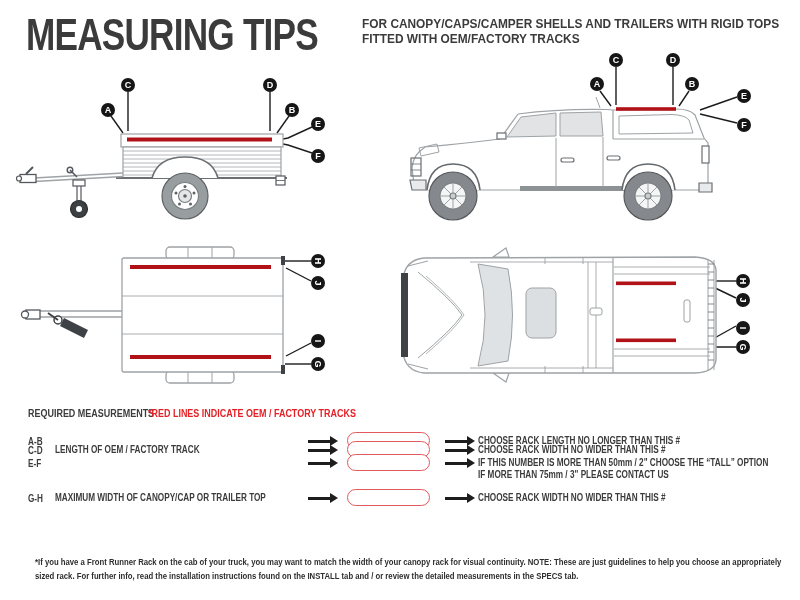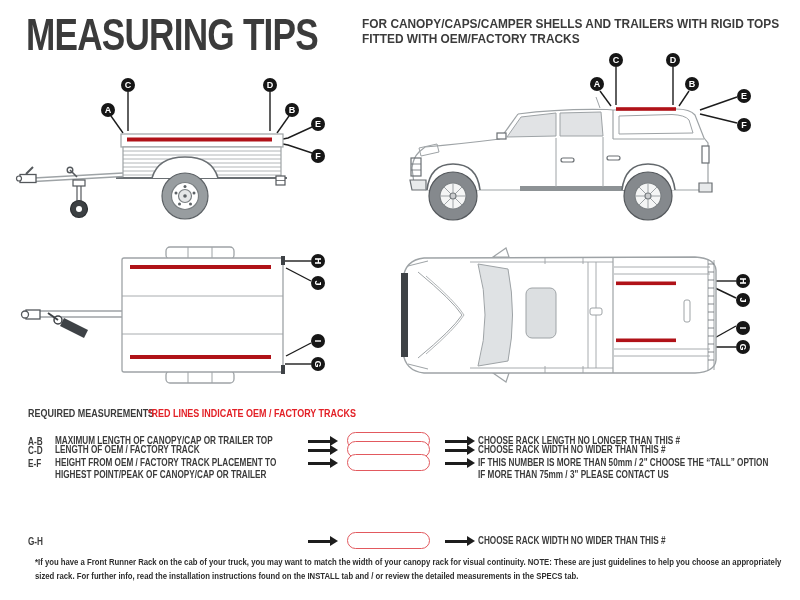--- a/index.html
+++ b/index.html
@@ -255,23 +255,20 @@
   <div class="badge rot" style="left:736px;top:274px">H</div>
   <div class="badge rot" style="left:736px;top:293px">J</div>
   <div class="badge rot" style="left:736px;top:321px">I</div>
   <div class="badge rot" style="left:736px;top:340px">G</div>
 
   <div id="meas-heading"><span class="cond">REQUIRED MEASUREMENTS</span></div>
   <div id="meas-note"><span class="cond">*RED LINES INDICATE OEM / FACTORY TRACKS</span></div>
 
   <div class="mrow" style="top:433px">
     <div class="rid"><span class="cond">A-B</span></div>
-    <div class="rdesc">
-        <span class="condwrap">MAXIMUM  LENGTH OF CANOPY/CAP OR TRAILER TOP</span>
-      </div>
     <span class="arrow a1"></span>
     <div class="pill"></div>
     <span class="arrow a2"></span>
     <div class="routcome">
         <span class="condwrap">CHOOSE RACK LENGTH NO LONGER THAN THIS #</span>
       </div>
   </div>
 
   <div class="mrow" style="top:442px">
     <div class="rid"><span class="cond">C-D</span></div>
@@ -281,35 +278,34 @@
     <span class="arrow a1"></span>
     <div class="pill"></div>
     <span class="arrow a2"></span>
     <div class="routcome">
         <span class="condwrap">CHOOSE RACK WIDTH NO WIDER THAN THIS #</span>
       </div>
   </div>
 
   <div class="mrow" style="top:455px">
     <div class="rid"><span class="cond">E-F</span></div>
-    <div class="rdesc">
-      <span class="condwrap">HEIGHT FROM OEM / FACTORY TRACK PLACEMENT TO</span>
-      <span class="condwrap">HIGHEST POINT/PEAK OF CANOPY/CAP OR TRAILER</span>
-    </div>
     <span class="arrow a1"></span>
     <div class="pill"></div>
     <span class="arrow a2"></span>
     <div class="routcome">
       <span class="condwrap">IF THIS NUMBER IS MORE THAN 50mm / 2" CHOOSE THE “TALL” OPTION</span>
       <span class="condwrap">IF MORE THAN 75mm / 3" PLEASE CONTACT US</span>
     </div>
   </div>
 
-  <div class="mrow" style="top:533px">
+  <div class="mrow" style="top:490px">
     <div class="rid"><span class="cond">G-H</span></div>
+    <div class="rdesc">
+        <span class="condwrap">MAXIMUM  WIDTH OF CANOPY/CAP OR TRAILER TOP</span>
+      </div>
     <span class="arrow a1"></span>
     <div class="pill"></div>
     <span class="arrow a2"></span>
     <div class="routcome">
         <span class="condwrap">CHOOSE RACK WIDTH NO WIDER THAN THIS #</span>
       </div>
   </div>
 
 
   <div id="footnote">*If you have a Front Runner Rack on the cab of your truck, you may want to match the width of your canopy rack for visual continuity. NOTE: These are just guidelines to help you choose an appropriately sized rack. For further info, read the installation instructions found on the INSTALL tab and / or review the detailed measurements in the SPECS tab.</div>

